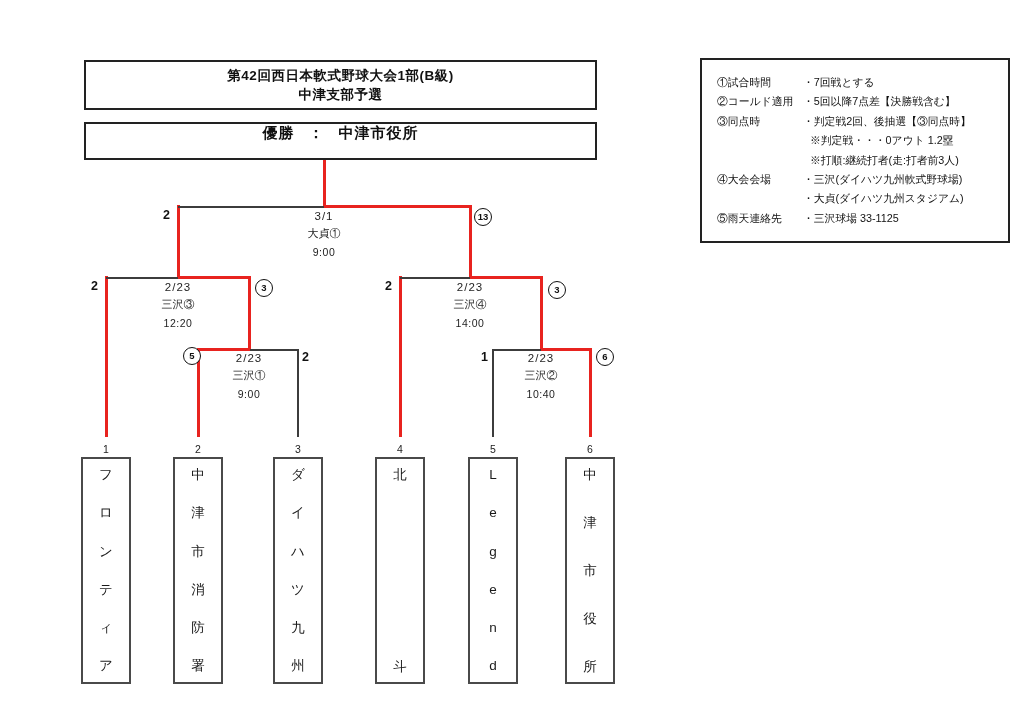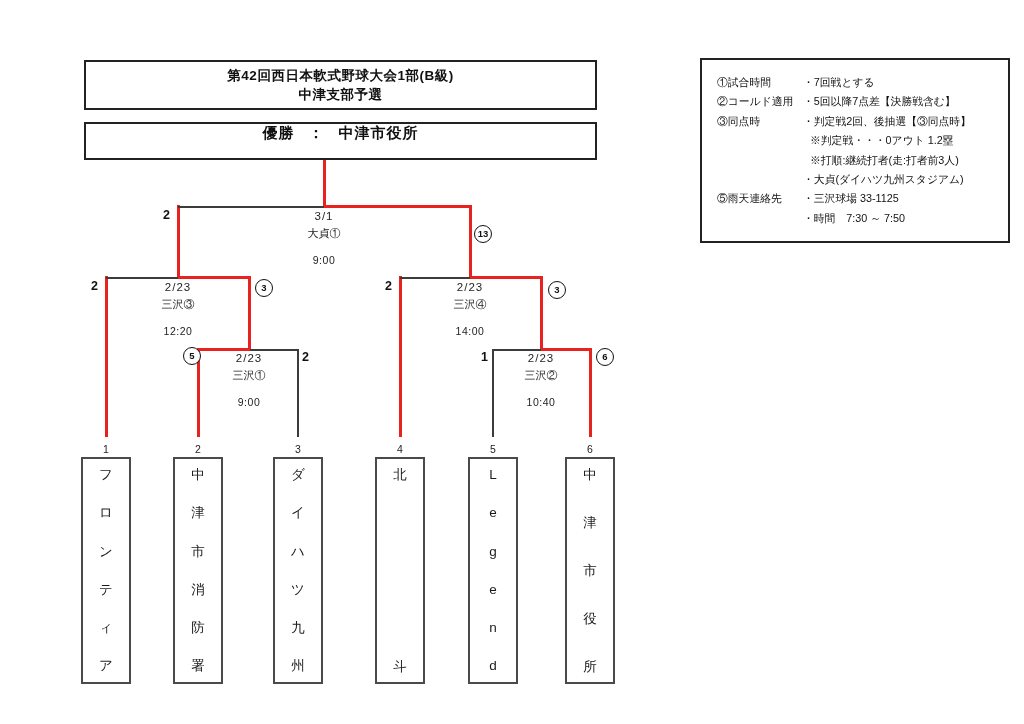--- a/index.html
+++ b/index.html
@@ -26,21 +26,21 @@
   
   .hline{position:absolute;height:1.5px;background:var(--line,#3c3c3c);}
   .vline{position:absolute;width:1.5px;background:var(--line,#3c3c3c);}
   .hline.red{height:3px;background:var(--winner-path,#e8231f);}
   .vline.red{width:3px;background:var(--winner-path,#e8231f);}
 
   
   .mlabel{position:absolute;transform:translateX(-50%);text-align:center;color:#1d1d1d;}
   .mlabel .date{font-size:11.5px;letter-spacing:1px;}
   .mlabel .venue{font-size:11px;margin-top:4px;}
-  .mlabel .time{font-size:10.5px;margin-top:13px;letter-spacing:.5px;}
+  .mlabel .time{font-size:10.5px;margin-top:5px;letter-spacing:.5px;}
 
   
   .score{position:absolute;font-size:12.5px;font-weight:bold;color:#111;}
   .circle{position:absolute;width:16px;height:16px;border:1.6px solid #111;border-radius:50%;
           background:#fff;display:flex;align-items:center;justify-content:center;
           font-size:9.5px;font-weight:bold;line-height:1;}
 
   
   .seed{position:absolute;transform:translateX(-50%);font-size:10.5px;color:#222;}
   .tbox{position:absolute;top:457px;width:46px;height:205px;border:2px solid #4a4a4a;
@@ -80,30 +80,30 @@
       </div>
     <div class="nrow indent">
         <span class="nlabel"></span>
         <span class="ntext">※判定戦・・・0アウト 1.2塁</span>
       </div>
     <div class="nrow indent">
         <span class="nlabel"></span>
         <span class="ntext">※打順:継続打者(走:打者前3人)</span>
       </div>
     <div class="nrow">
+        <span class="nlabel">④大会会場</span>
+        <span class="ntext">・三沢(ダイハツ九州軟式野球場)</span>
+      </div>
+    <div class="nrow">
         <span class="nlabel"></span>
         <span class="ntext">・大貞(ダイハツ九州スタジアム)</span>
       </div>
     <div class="nrow">
         <span class="nlabel">⑤雨天連絡先</span>
         <span class="ntext">・三沢球場 33-1125</span>
-      </div>
-    <div class="nrow">
-        <span class="nlabel"></span>
-        <span class="ntext">・時間　7:30 ～ 7:50</span>
       </div>
   </div>
 
   <div class="vline red" style="left:323px;top:160px;height:48px;"></div>
   <div class="hline red" style="left:323px;top:205px;width:149px;"></div>
   <div class="vline red" style="left:177px;top:205px;height:74px;"></div>
   <div class="vline red" style="left:469px;top:205px;height:74px;"></div>
   <div class="hline red" style="left:177px;top:276px;width:74px;"></div>
   <div class="hline red" style="left:469px;top:276px;width:74px;"></div>
   <div class="vline red" style="left:248px;top:276px;height:75px;"></div>
@@ -143,21 +143,21 @@
     <div class="venue">三沢①</div>
     <div class="time">9:00</div>
   </div>
   <div class="mlabel" style="left:541px;top:352px;">
     <div class="date">2/23</div>
     <div class="venue">三沢②</div>
     <div class="time">10:40</div>
   </div>
 
   <div class="score" style="left:163px;top:208px;">2</div>
-  <div class="circle" style="left:474px;top:225px;border-radius:9px;">13</div>
+  <div class="circle" style="left:474px;top:208px;border-radius:9px;">13</div>
 
   <div class="score" style="left:91px;top:279px;">2</div>
   <div class="circle" style="left:255px;top:279px;">3</div>
 
   <div class="score" style="left:385px;top:279px;">2</div>
   <div class="circle" style="left:548px;top:281px;">3</div>
 
   <div class="circle" style="left:183px;top:347px;">5</div>
   <div class="score" style="left:302px;top:350px;">2</div>
 

